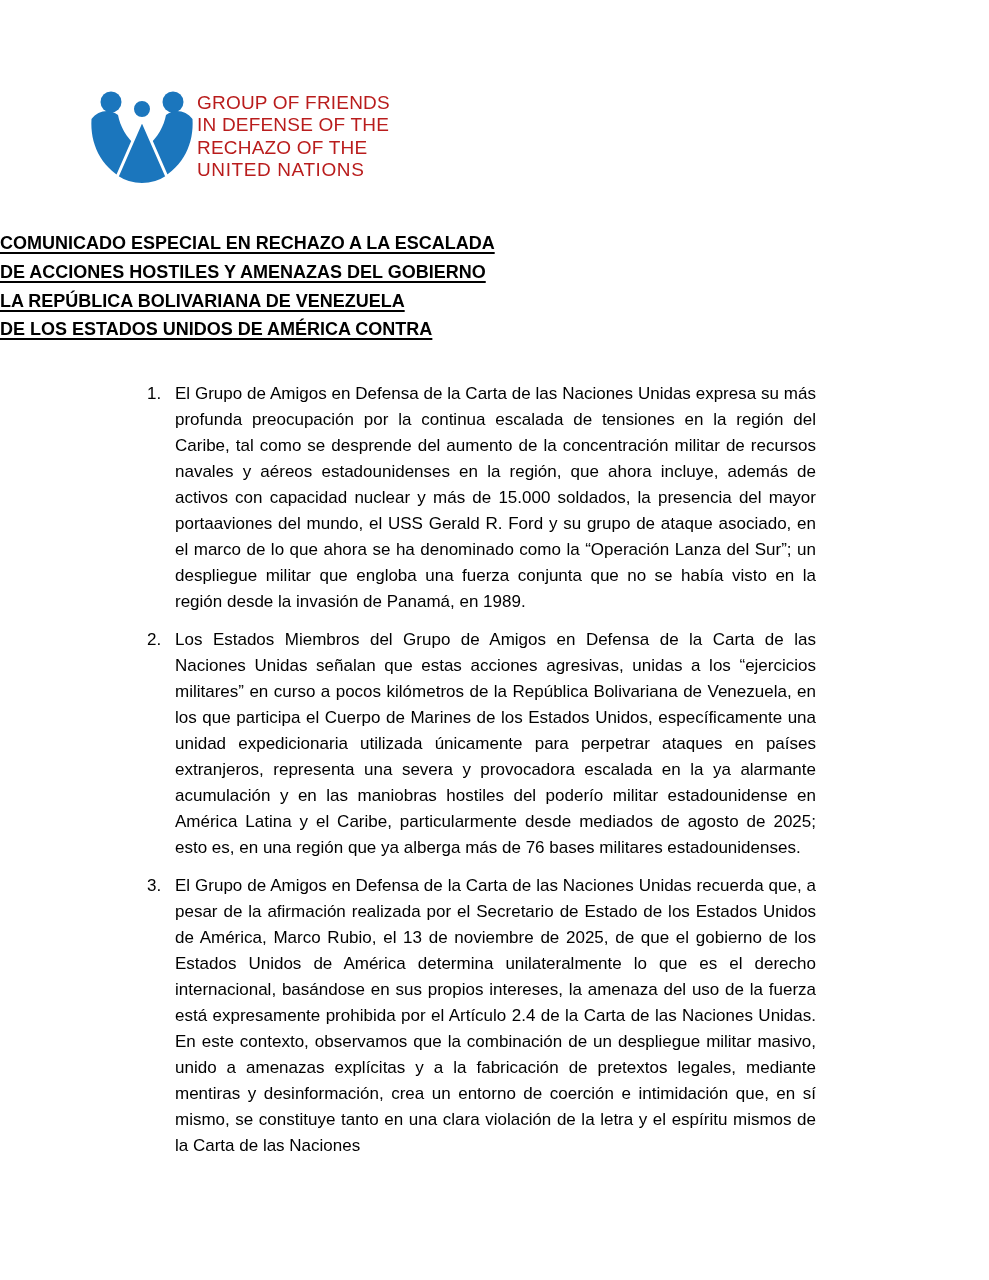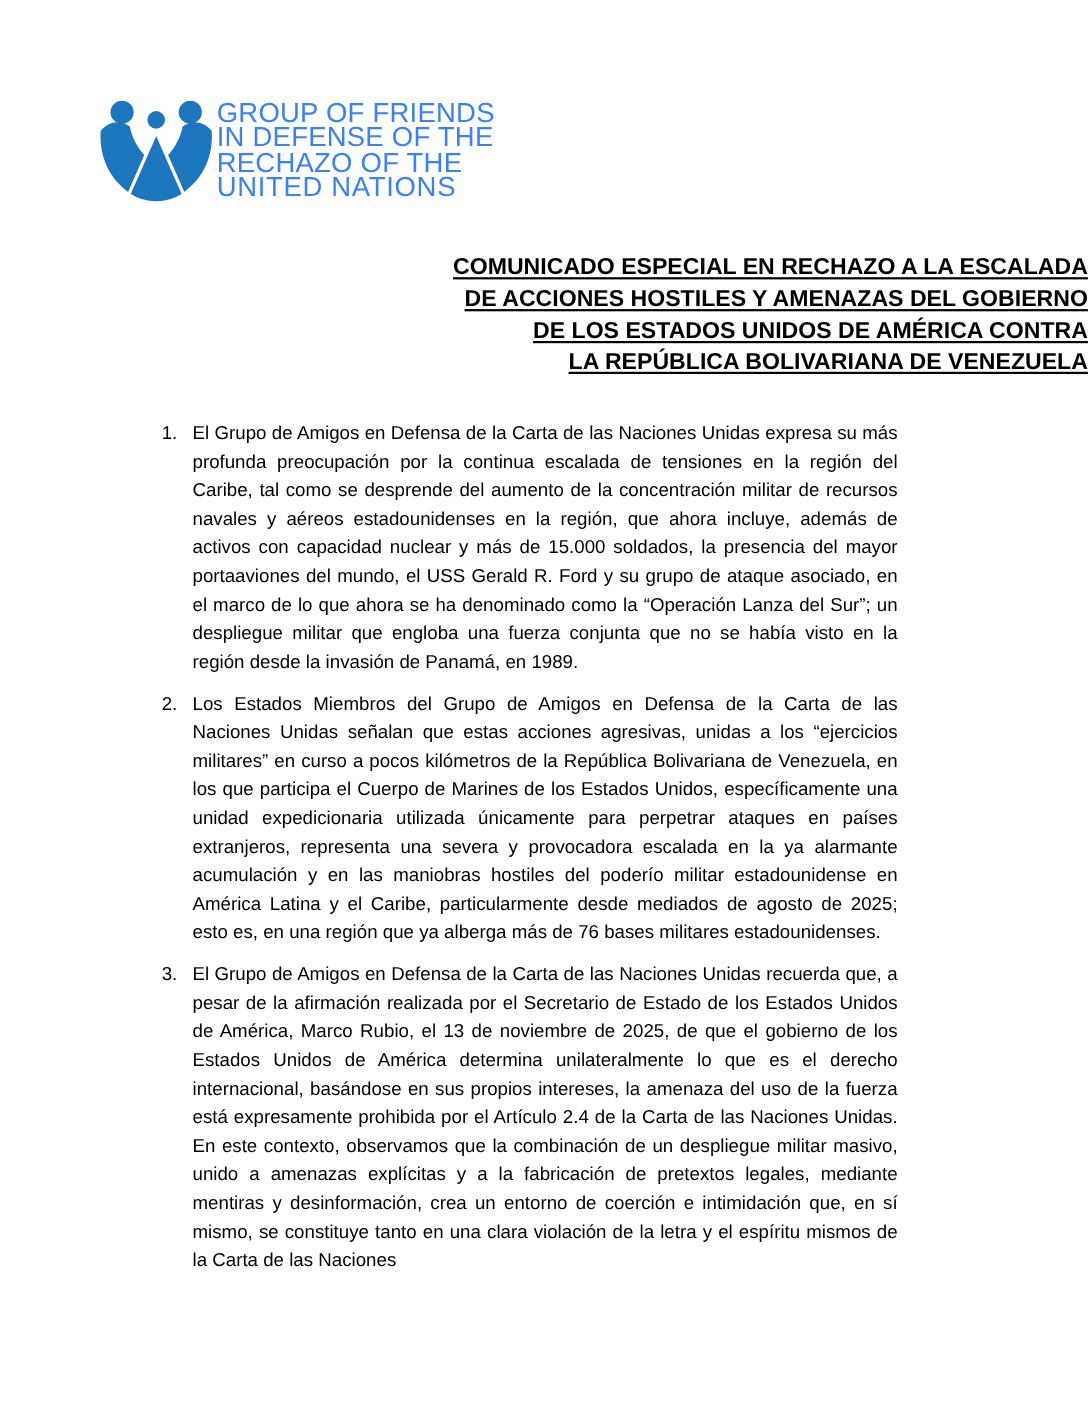--- a/index.html
+++ b/index.html
@@ -18,37 +18,37 @@
     position: absolute;
     left: 90px;
     top: 88px;
     display: flex;
     align-items: flex-start;
   }
   .logo-icon { width: 104px; height: 98px; flex-shrink: 0; }
   .logo-text {
     margin-left: 3px;
     margin-top: 4px;
-    color: #3b82f6;
-    font-size: 25px;
+    color: #b91c1c;
+    font-size: 19px;
     line-height: 22.4px;
     letter-spacing: 0.2px;
     white-space: nowrap;
   }
   .logo-text .bold-line { font-weight: normal; letter-spacing: 0.6px; }
 
   
   .doc-title {
     position: absolute;
     left: 0;
     top: 229px;
     width: 100%;
-    text-align: right;
+    text-align: left;
     font-weight: bold;
-    font-size: 21px;
+    font-size: 18px;
     line-height: 28.8px;
   }
   .doc-title .title-line {
     text-decoration: underline;
     text-underline-offset: 3px;
     text-decoration-thickness: 2px;
   }
 
   
   .content {
@@ -94,22 +94,22 @@
       <div>GROUP OF FRIENDS</div>
       <div>IN DEFENSE OF THE</div>
       <div>RECHAZO OF THE</div>
       <div class="bold-line">UNITED NATIONS</div>
     </div>
   </div>
 
   <div class="doc-title">
     <div><span class="title-line">COMUNICADO ESPECIAL EN RECHAZO A LA ESCALADA</span></div>
     <div><span class="title-line">DE ACCIONES HOSTILES Y AMENAZAS DEL GOBIERNO</span></div>
+    <div><span class="title-line">LA REPÚBLICA BOLIVARIANA DE VENEZUELA</span></div>
     <div><span class="title-line">DE LOS ESTADOS UNIDOS DE AMÉRICA CONTRA</span></div>
-    <div><span class="title-line">LA REPÚBLICA BOLIVARIANA DE VENEZUELA</span></div>
   </div>
 
   <div class="content">
     <div class="para">
       <div class="para-number">1.</div>
       <div class="para-text">El Grupo de Amigos en Defensa de la Carta de las Naciones Unidas expresa su más profunda preocupación por la continua escalada de tensiones en la región del Caribe, tal como se desprende del aumento de la concentración militar de recursos navales y aéreos estadounidenses en la región, que ahora incluye, además de activos con capacidad nuclear y más de 15.000 soldados, la presencia del mayor portaaviones del mundo, el USS Gerald R. Ford y su grupo de ataque asociado, en el marco de lo que ahora se ha denominado como la “Operación Lanza del Sur”; un despliegue militar que engloba una fuerza conjunta que no se había visto en la región desde la invasión de Panamá, en 1989.</div>
     </div>
     <div class="para">
       <div class="para-number">2.</div>
       <div class="para-text">Los Estados Miembros del Grupo de Amigos en Defensa de la Carta de las Naciones Unidas señalan que estas acciones agresivas, unidas a los “ejercicios militares” en curso a pocos kilómetros de la República Bolivariana de Venezuela, en los que participa el Cuerpo de Marines de los Estados Unidos, específicamente una unidad expedicionaria utilizada únicamente para perpetrar ataques en países extranjeros, representa una severa y provocadora escalada en la ya alarmante acumulación y en las maniobras hostiles del poderío militar estadounidense en América Latina y el Caribe, particularmente desde mediados de agosto de 2025; esto es, en una región que ya alberga más de 76 bases militares estadounidenses.</div>

